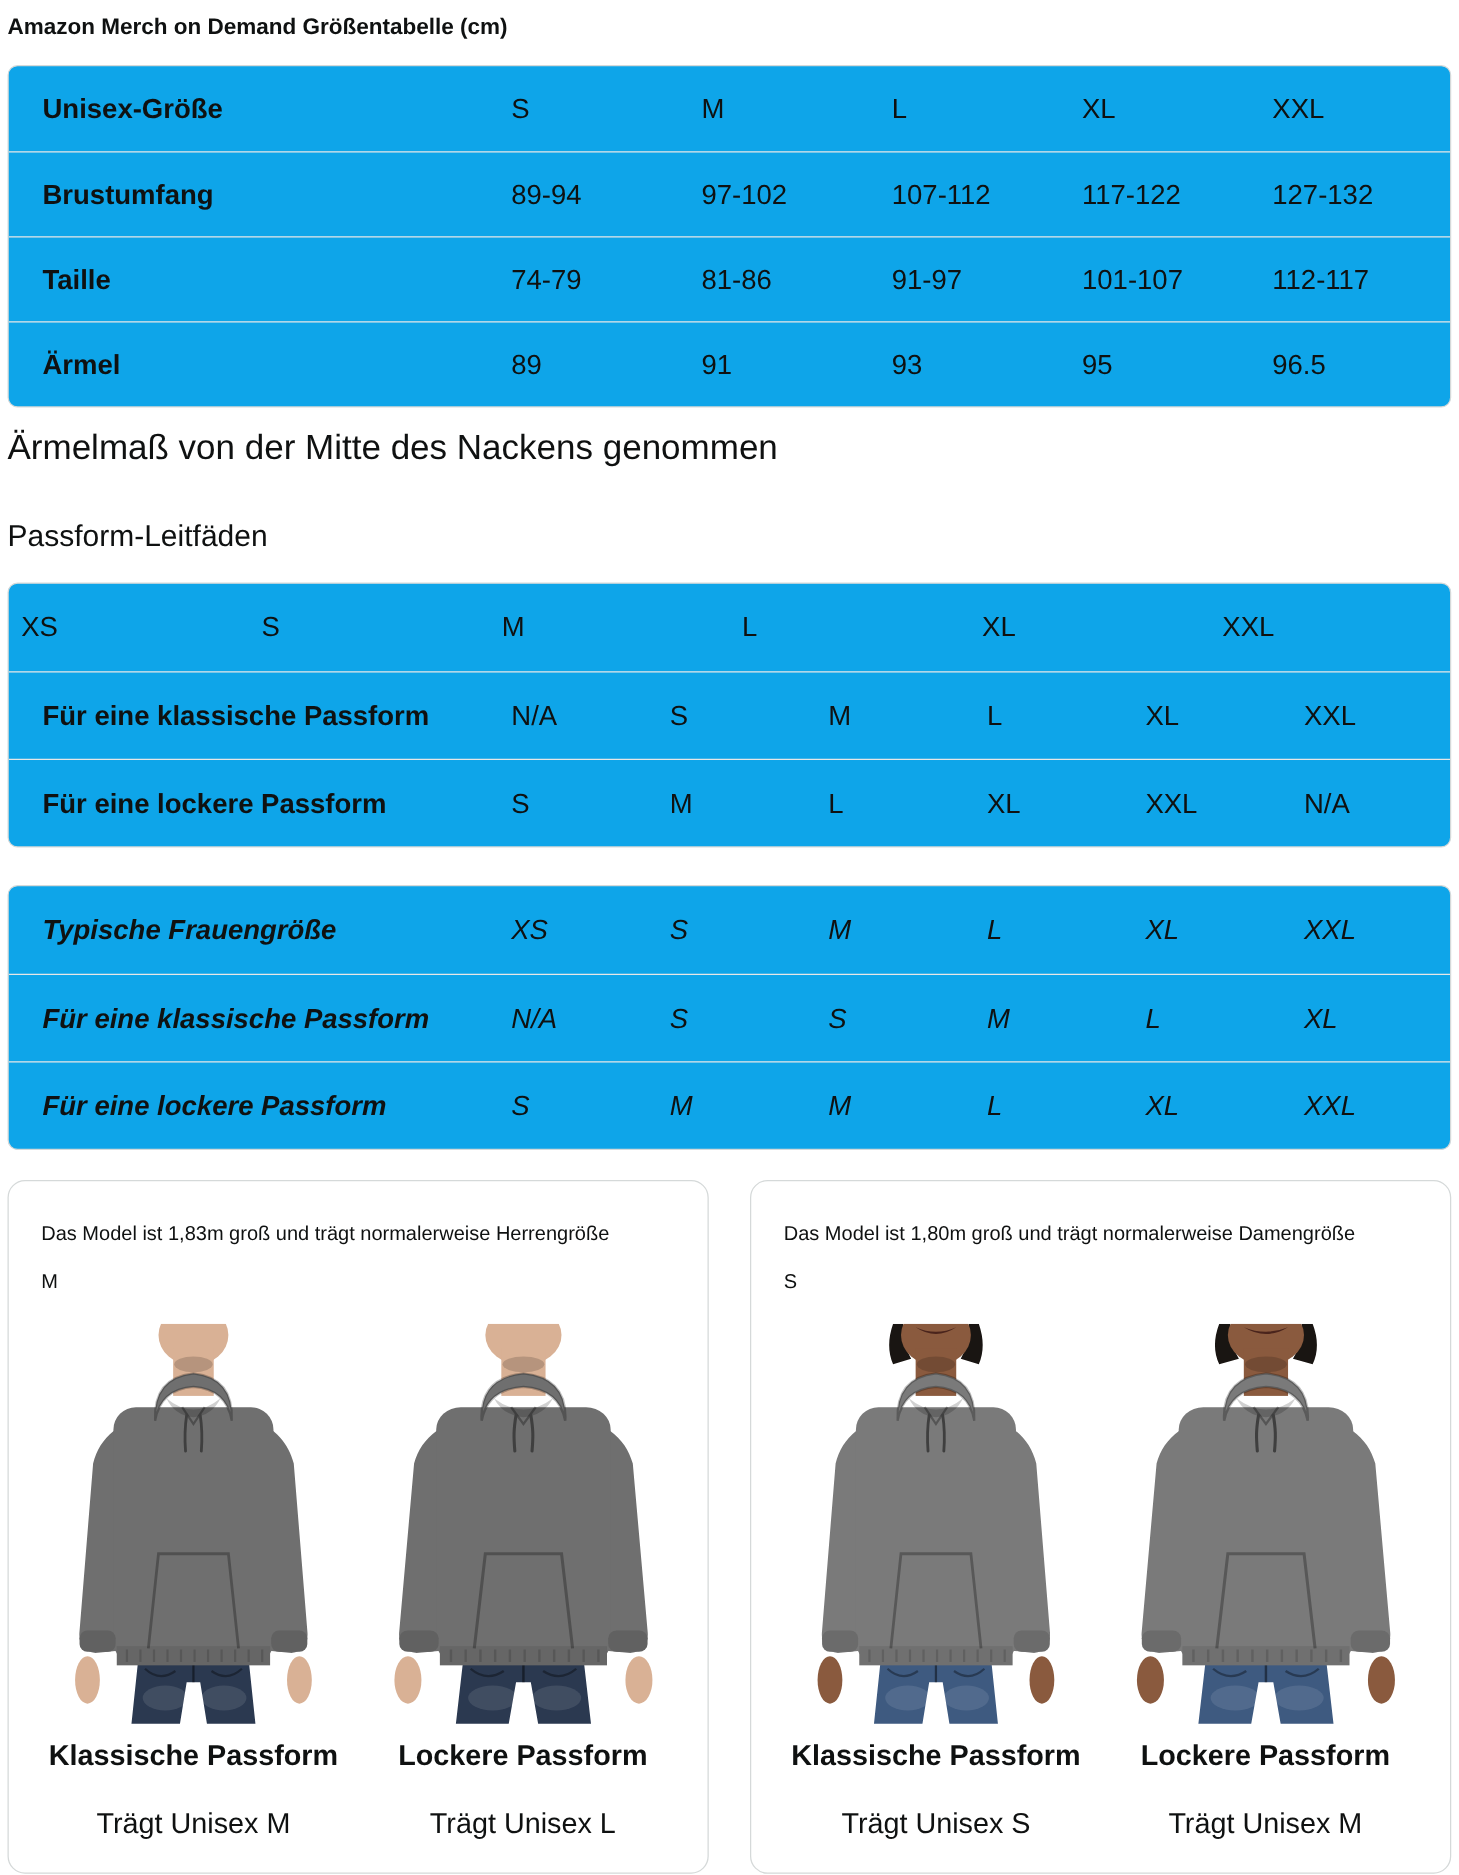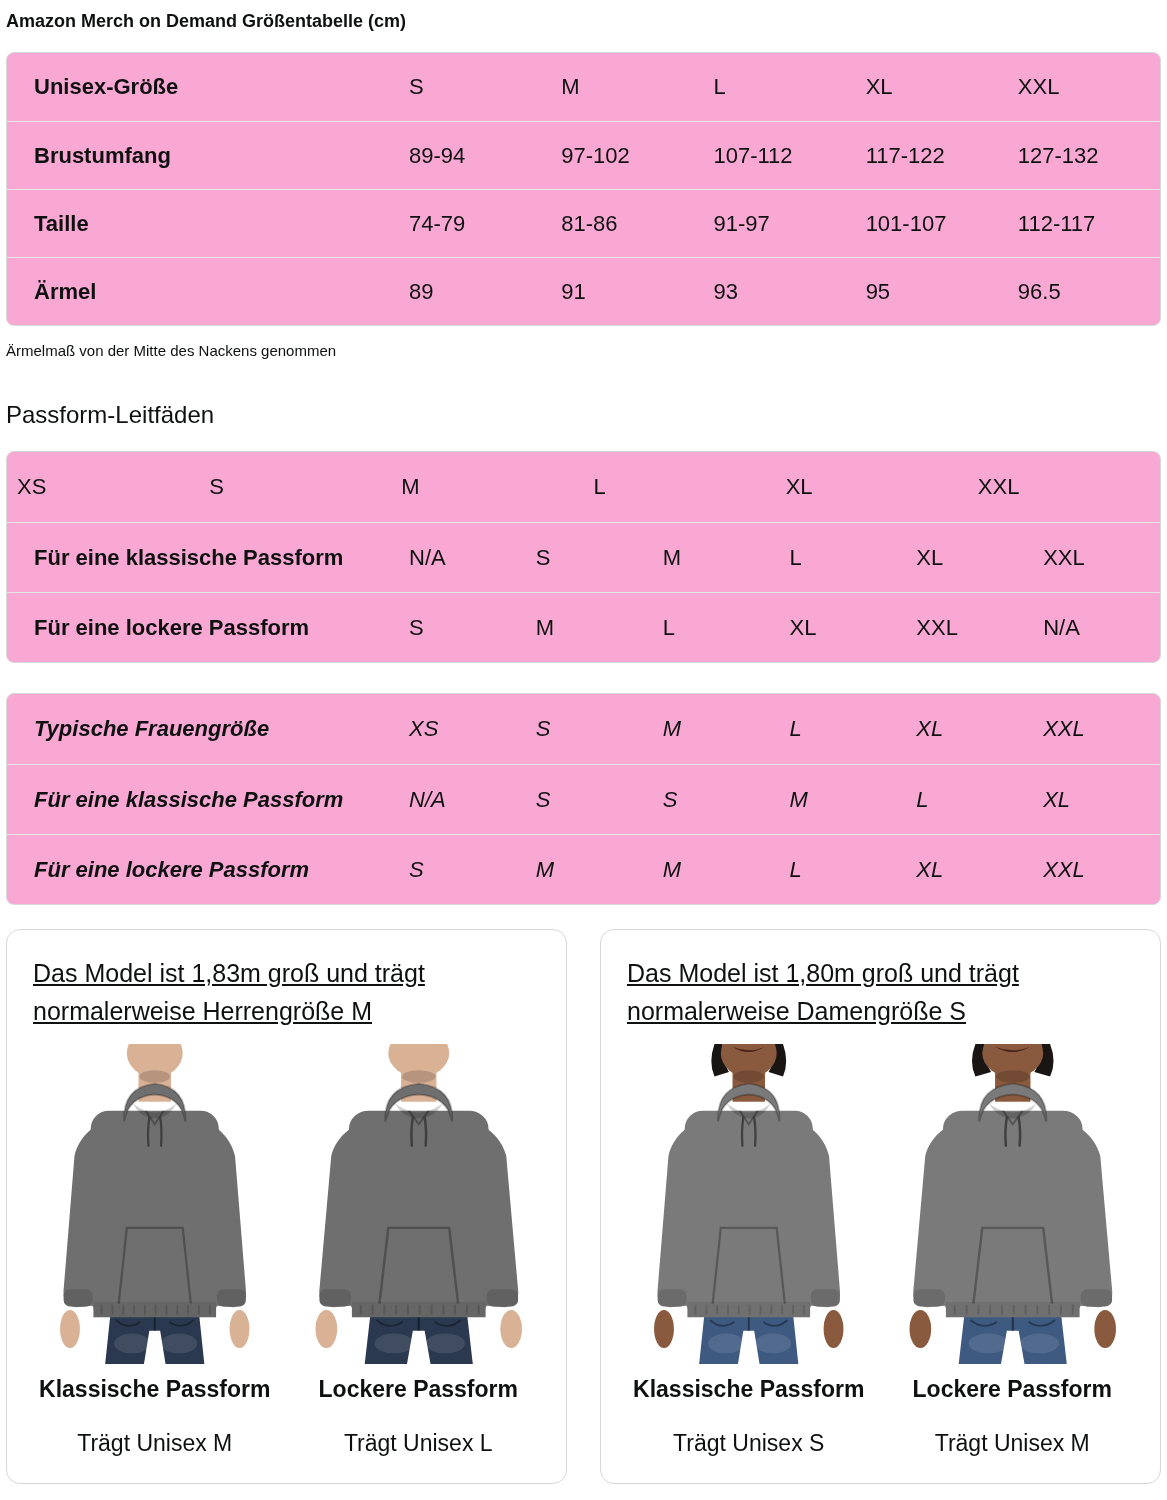--- a/index.html
+++ b/index.html
@@ -15,21 +15,21 @@
     font-size: 18px;
     line-height: 30px;
     margin: 2px 0 16px 0;
     font-weight: 700;
   }
 
   
   .data-table {
     border: 1px solid #d5d9d9;
     border-radius: 8px;
-    background: #f9a8d4;
+    background: #0ea5e9;
     overflow: hidden;
   }
   .size-table { margin: 0 0 12px 0; }
   .trow {
     display: flex;
     align-items: center;
     border-top: 1px solid #e7e7e7;
   }
   .trow:first-child { border-top: none; }
   .size-table .trow { height: 68px; }
@@ -40,21 +40,21 @@
     font-weight: 700;
     font-size: 22px;
   }
   .tcell {
     flex: 1;
     font-size: 22px;
     padding-left: 10px;
   }
 
   .note {
-    font-size: 15px;
+    font-size: 28px;
     margin: 16px 0 0 0;
   }
   .section-heading {
     font-size: 24px;
     font-weight: 400;
     margin: 42px 0 22px 0;
   }
   .fit-table + .fit-table { margin-top: 30px; font-style: italic; }
 
   
@@ -63,25 +63,24 @@
     gap: 33px;
     margin-top: 24px;
   }
   .card {
     flex: 1;
     border: 1px solid #d5d9d9;
     border-radius: 14px;
     padding: 24px 26px 26px 26px;
   }
   .card-desc {
-    font-size: 25px;
+    font-size: 16px;
     line-height: 38px;
     margin: 0 0 14px 0;
     max-width: 468px;
-    text-decoration: underline;
   }
   .figures { display: flex; gap: 20px; }
   .figure { flex: 1; margin: 0; text-align: center; }
   svg.model { width: 100%; height: auto; display: block; }
   .fit-label {
     font-size: 23px;
     font-weight: 700;
     margin-top: 12px;
   }
   .wears {

